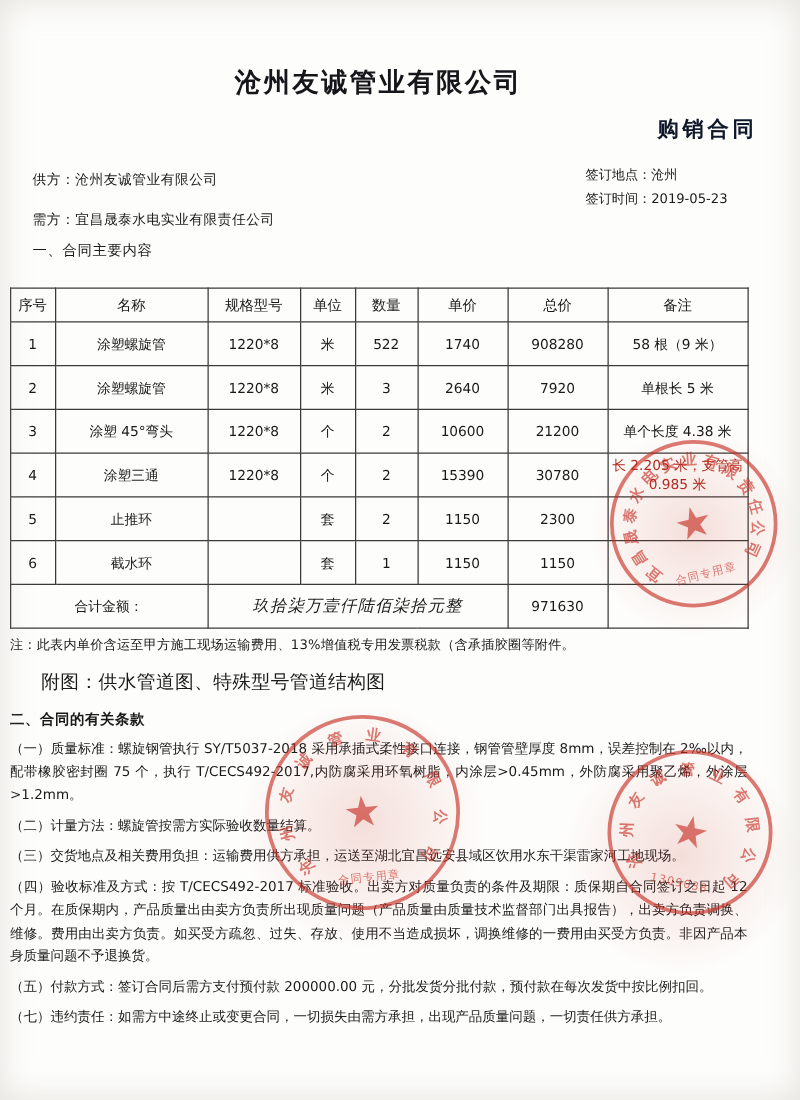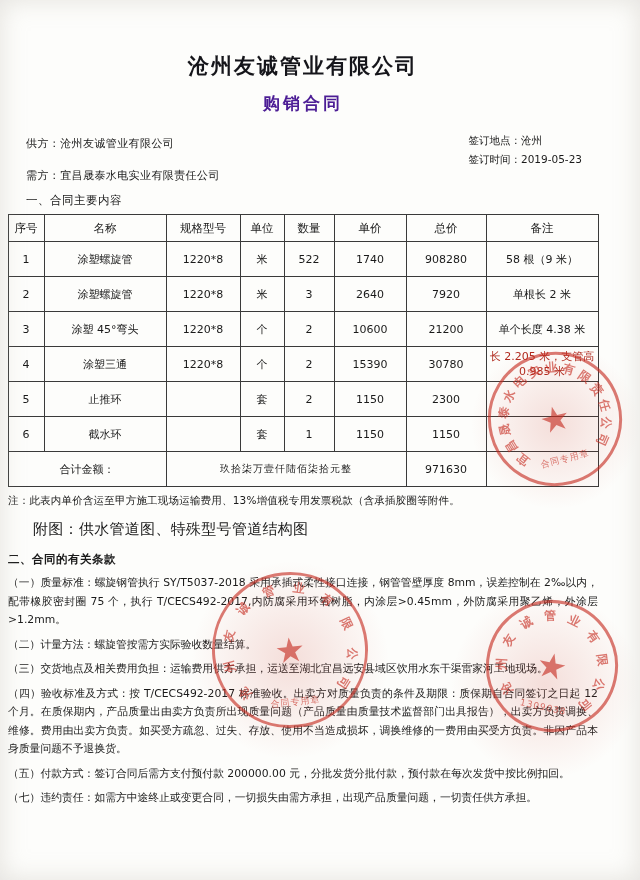--- a/index.html
+++ b/index.html
@@ -37,26 +37,26 @@
   .company-title {
     text-align: center;
     font-family: "DejaVu Serif", "Liberation Serif", serif;
     font-size: 21px;
     font-weight: bold;
     letter-spacing: 2px;
     color: #15151a;
     margin-top: 52px;
   }
   .doc-title {
-    text-align: center;
+    text-align: right;
     font-family: "DejaVu Serif", "Liberation Serif", serif;
     font-size: 17px;
     font-weight: bold;
     letter-spacing: 3px;
-    color: #4c1d95;
+    color: #0f172a;
     margin-top: 12px;
   }
   .parties {
     position: relative;
     margin-top: 18px;
     padding: 0 22px 0 26px;
     font-size: 11px;
     line-height: 22px;
   }
   .party-line {
@@ -75,21 +75,21 @@
   .section-head {
     padding: 0 26px;
     font-size: 11.5px;
     font-weight: normal;
     margin-top: 6px;
     letter-spacing: 0.5px;
   }
   table.maintable {
     border-collapse: collapse;
     width: 590px;
-    margin: 6px auto 0 auto;
+    margin: 22px auto 0 auto;
     table-layout: fixed;
     font-size: 11px;
   }
   table.maintable th, table.maintable td {
     border: 1px solid #3a3a3a;
     text-align: center;
     height: 34px;
     padding: 0 2px;
     font-weight: normal;
   }
@@ -100,21 +100,21 @@
   }
   .col-no { width: 36px; }
   .col-name { width: 122px; }
   .col-spec { width: 74px; }
   .col-unit { width: 44px; }
   .col-qty { width: 50px; }
   .col-price { width: 72px; }
   .col-total { width: 80px; }
   .col-note { width: 112px; }
   .sum-label { font-size: 11px; }
-  .sum-text { font-size: 10px; letter-spacing: 1px; }
+  .sum-text { font-size: 13px; letter-spacing: 1px; font-style: italic; }
   .note-line {
     width: 590px;
     margin: 5px auto 0 auto;
     font-size: 10.5px;
     line-height: 16px;
     letter-spacing: 0.2px;
   }
   .attach-line {
     width: 590px;
     margin: 12px auto 0 auto;
@@ -280,21 +280,21 @@
           <td>58 根（9 米）</td>
         </tr>
         <tr>
           <td>2</td>
           <td>涂塑螺旋管</td>
           <td>1220*8</td>
           <td>米</td>
           <td>3</td>
           <td>2640</td>
           <td>7920</td>
-          <td>单根长 2 米</td>
+          <td>单根长 5 米</td>
         </tr>
         <tr>
           <td>3</td>
           <td>涂塑 45°弯头</td>
           <td>1220*8</td>
           <td>个</td>
           <td>2</td>
           <td>10600</td>
           <td>21200</td>
           <td>单个长度 4.38 米</td>

